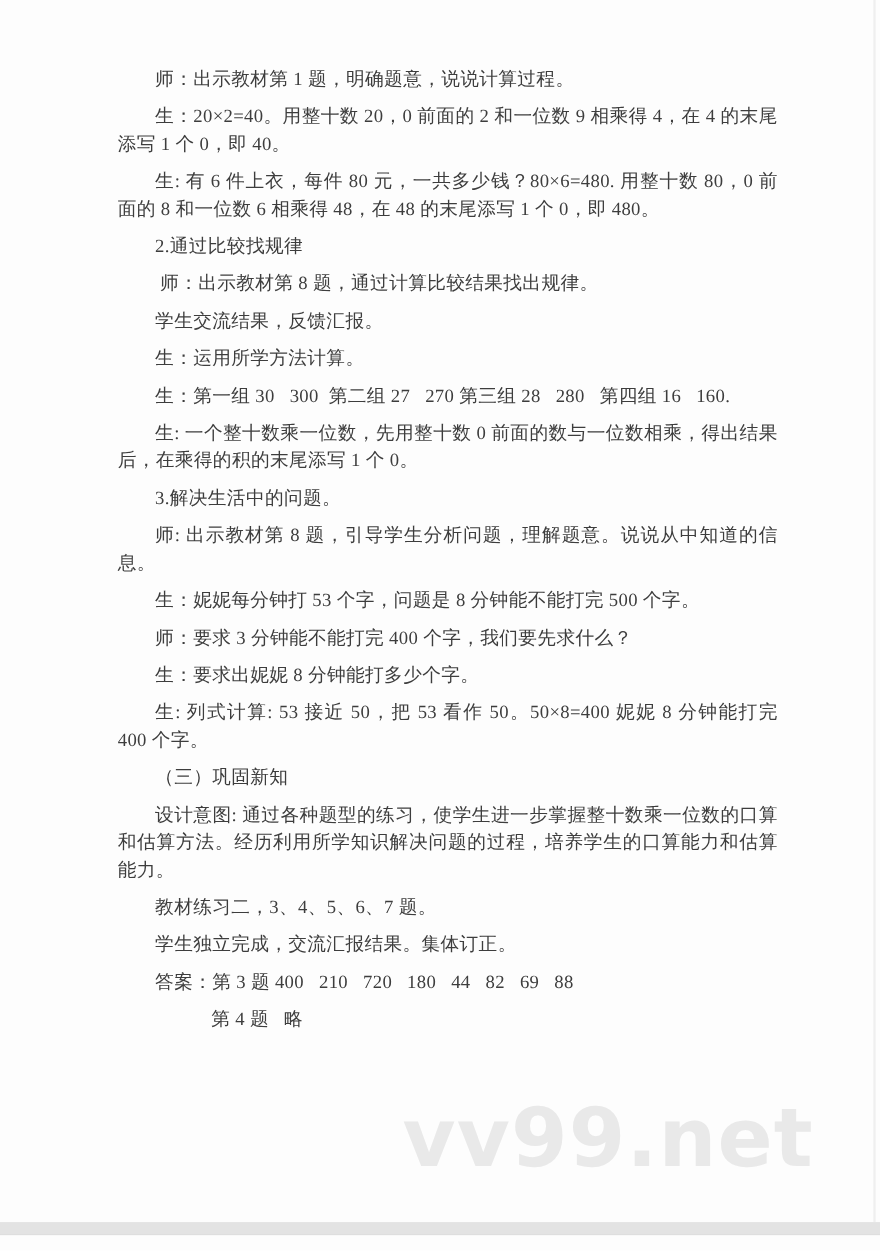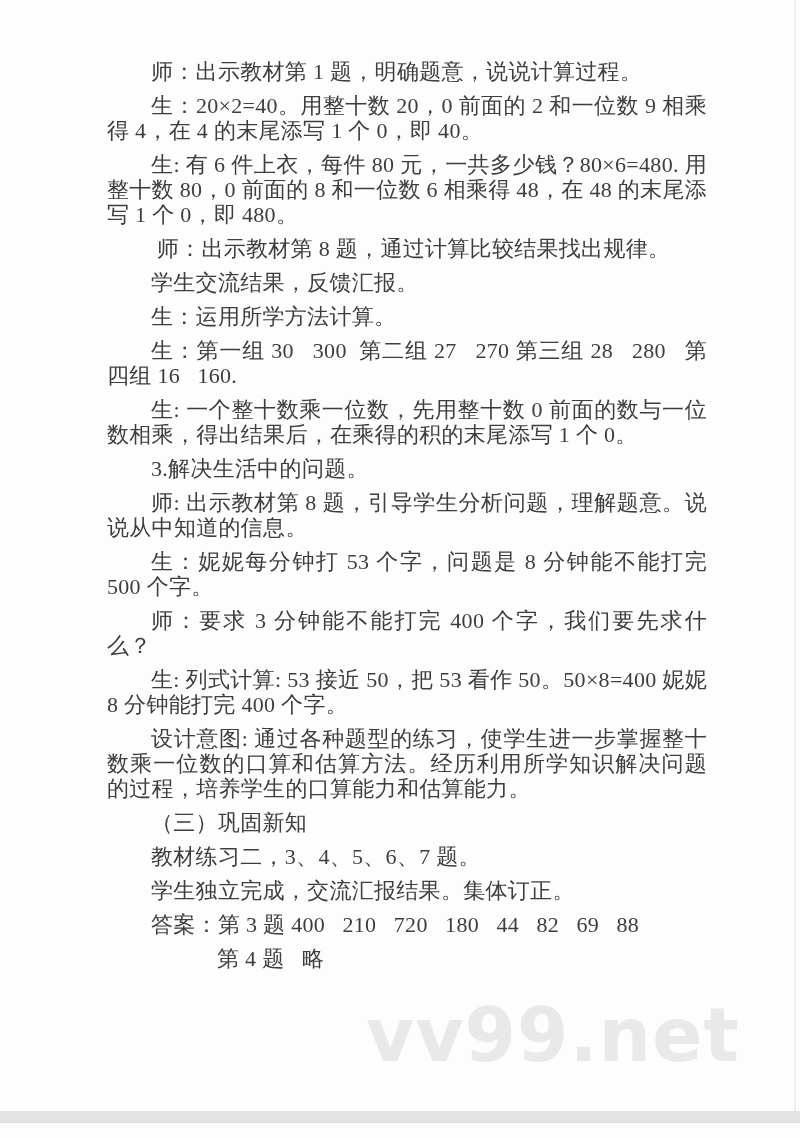--- a/index.html
+++ b/index.html
@@ -28,21 +28,21 @@
   }
   .content {
     position: absolute;
     left: 107px;
     top: 59px;
     width: 600px;
   }
   p.para {
     margin: 0 0 9px 0;
     font-family: "Liberation Serif", "DejaVu Serif", serif;
-    font-size: 22px;
+    font-size: 17px;
     line-height: 25px;
     color: #3d3d3d;
     text-align: justify;
     text-indent: 2em;
     white-space: pre-wrap;
     letter-spacing: 0.3px;
   }
   p.para.deep {
     text-indent: 5em;
   }
@@ -89,32 +89,34 @@
 </head>
 <body>
 
 <div class="viewer">
   <div class="page">
     <div class="content">
 
     <p class="para">师：出示教材第 1 题，明确题意，说说计算过程。</p>
         <p class="para">生：20×2=40。用整十数 20，0 前面的 2 和一位数 9 相乘得 4，在 4 的末尾添写 1 个 0，即 40。</p>
         <p class="para">生: 有 6 件上衣，每件 80 元，一共多少钱？80×6=480. 用整十数 80，0 前面的 8 和一位数 6 相乘得 48，在 48 的末尾添写 1 个 0，即 480。</p>
+        <p class="para">2.通过比较找规律</p>
         <p class="para"> 师：出示教材第 8 题，通过计算比较结果找出规律。</p>
         <p class="para">学生交流结果，反馈汇报。</p>
         <p class="para">生：运用所学方法计算。</p>
         <p class="para">生：第一组 30   300  第二组 27   270 第三组 28   280   第四组 16   160.</p>
         <p class="para">生: 一个整十数乘一位数，先用整十数 0 前面的数与一位数相乘，得出结果后，在乘得的积的末尾添写 1 个 0。</p>
         <p class="para">3.解决生活中的问题。</p>
         <p class="para">师: 出示教材第 8 题，引导学生分析问题，理解题意。说说从中知道的信息。</p>
         <p class="para">生：妮妮每分钟打 53 个字，问题是 8 分钟能不能打完 500 个字。</p>
         <p class="para">师：要求 3 分钟能不能打完 400 个字，我们要先求什么？</p>
+        <p class="para">生：要求出妮妮 8 分钟能打多少个字。</p>
         <p class="para">生: 列式计算: 53 接近 50，把 53 看作 50。50×8=400 妮妮 8 分钟能打完 400 个字。</p>
+        <p class="para">（三）巩固新知</p>
         <p class="para">设计意图: 通过各种题型的练习，使学生进一步掌握整十数乘一位数的口算和估算方法。经历利用所学知识解决问题的过程，培养学生的口算能力和估算能力。</p>
-        <p class="para">（三）巩固新知</p>
         <p class="para">教材练习二，3、4、5、6、7 题。</p>
         <p class="para">学生独立完成，交流汇报结果。集体订正。</p>
         <p class="para">答案：第 3 题 400   210   720   180   44   82   69   88</p>
         <p class="para deep">第 4 题   略</p>
       </div>
     <div class="watermark">vv99.net</div>
     <div class="page-edge-line"></div>
   </div>
   <div class="page-separator"></div>
   <div class="next-page"></div>

